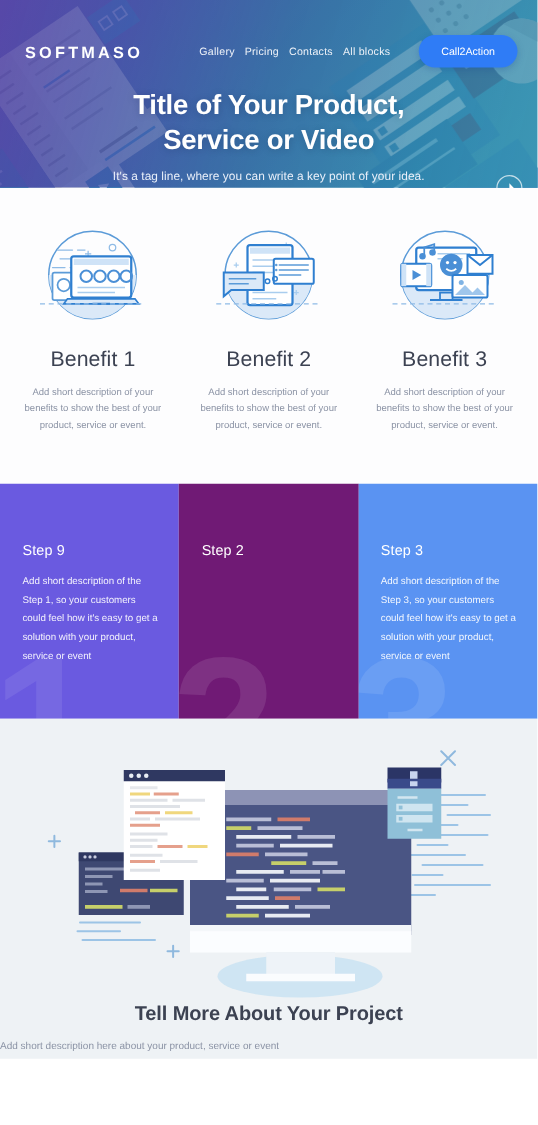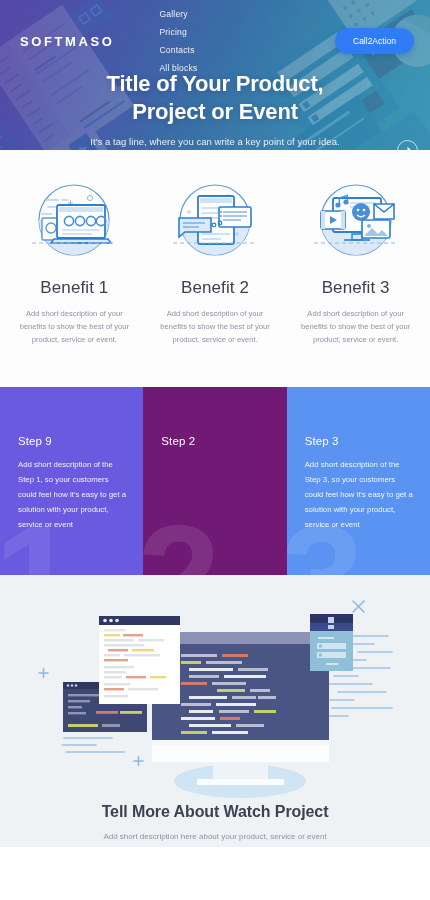--- a/index.html
+++ b/index.html
@@ -29,21 +29,21 @@
 
   .navbar {
     display: flex; align-items: center;
     padding: 26px 16px 0 20px;
     height: 56px;
   }
   .logo {
     color: #fff; font-size: 13px; font-weight: bold;
     letter-spacing: 2.6px;
   }
-  .nav-links { display: flex; gap: 8px; margin-left: 45px; flex-direction: column; }
+  .nav-links { display: flex; gap: 8px; margin-left: 45px; }
   .nav-link {
     color: #eef2f8; font-size: 8.5px; letter-spacing: .2px;
     text-decoration: none; white-space: nowrap; cursor: pointer;
   }
   .nav-cta {
     margin-left: auto;
     background: #2f7cf6;
     color: #fff; font-size: 8.5px;
     border: none; border-radius: 20px;
     padding: 8px 18px; cursor: pointer;
@@ -122,21 +122,21 @@
   
   .project {
     background: #eef2f5; height: 272px; position: relative; overflow: hidden;
   }
   .illus { position: relative; height: 228px; }
   .project-title {
     text-align: center; font-size: 16px; color: #3c4252;
     letter-spacing: -.1px;
   }
   .project-sub {
-    text-align: center; font-size: 8px; color: #8b93a5;
+    text-align: left; font-size: 8px; color: #8b93a5;
     margin-top: 9px; line-height: 1.7;
   }
 </style>
 </head>
 <body>
 
 <div class="page">
 
   <section class="hero">
 
@@ -270,21 +270,21 @@
           <a class="nav-link">Pricing</a>
           <a class="nav-link">Contacts</a>
           <a class="nav-link">All blocks</a>
         </div>
         <button class="nav-cta">Call2Action</button>
       </nav>
 
       <div class="hero-copy">
         <h1 class="hero-title">
           <span>Title of Your Product,</span><br>
-          <span>Project or Event</span>
+          <span>Service or Video</span>
         </h1>
         <p class="hero-sub">It's a tag line, where you can write a key point of your idea.</p>
         <div class="hero-btns">
           <button class="btn-ghost">Watch Video</button>
           <button class="btn-primary">Call2Action</button>
         </div>
       </div>
     </div>
 
     <div class="round-arrow">
@@ -565,17 +565,17 @@
           <rect x="328" y="50" width="6" height="4" fill="#c8d4ee"></rect>
           <rect x="318" y="62" width="16" height="2" fill="#d3e6f0"></rect>
           <rect x="317" y="68" width="29" height="6" fill="#cfe5f0"></rect>
           <rect x="317" y="77" width="29" height="6" fill="#cfe5f0"></rect>
           <rect x="319" y="69.5" width="3" height="3" fill="#8fc0d8"></rect>
           <rect x="319" y="78.5" width="3" height="3" fill="#8fc0d8"></rect>
           <rect x="326" y="88" width="12" height="2" fill="#d3e6f0"></rect>
         </g>
       </svg>
     </div>
-    <h2 class="project-title">Tell More About Watch Project</h2>
+    <h2 class="project-title">Tell More About Your Project</h2>
     <p class="project-sub">Add short description here about your product, service or event</p>
   </section>
 
 </div>
 
 </body></html>

